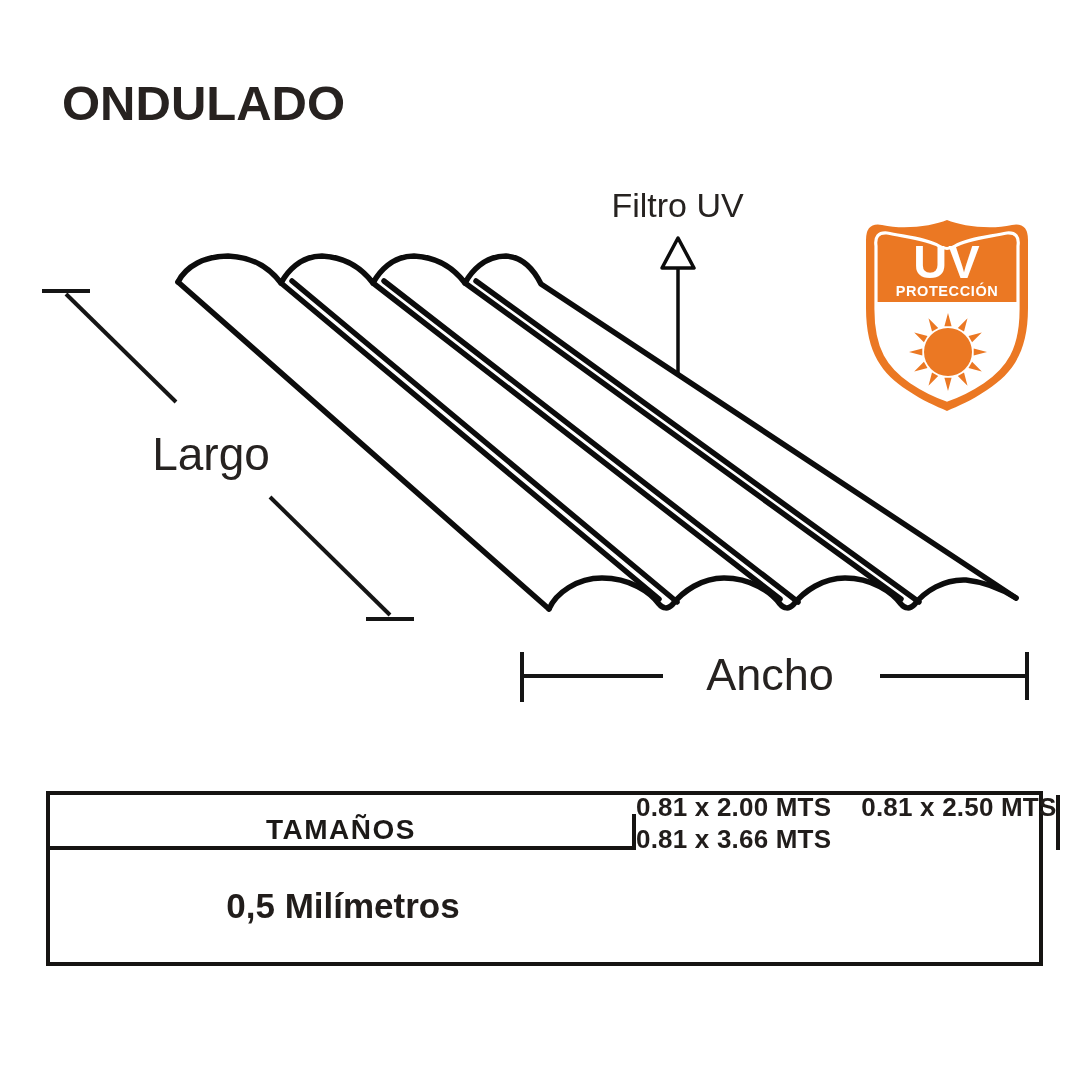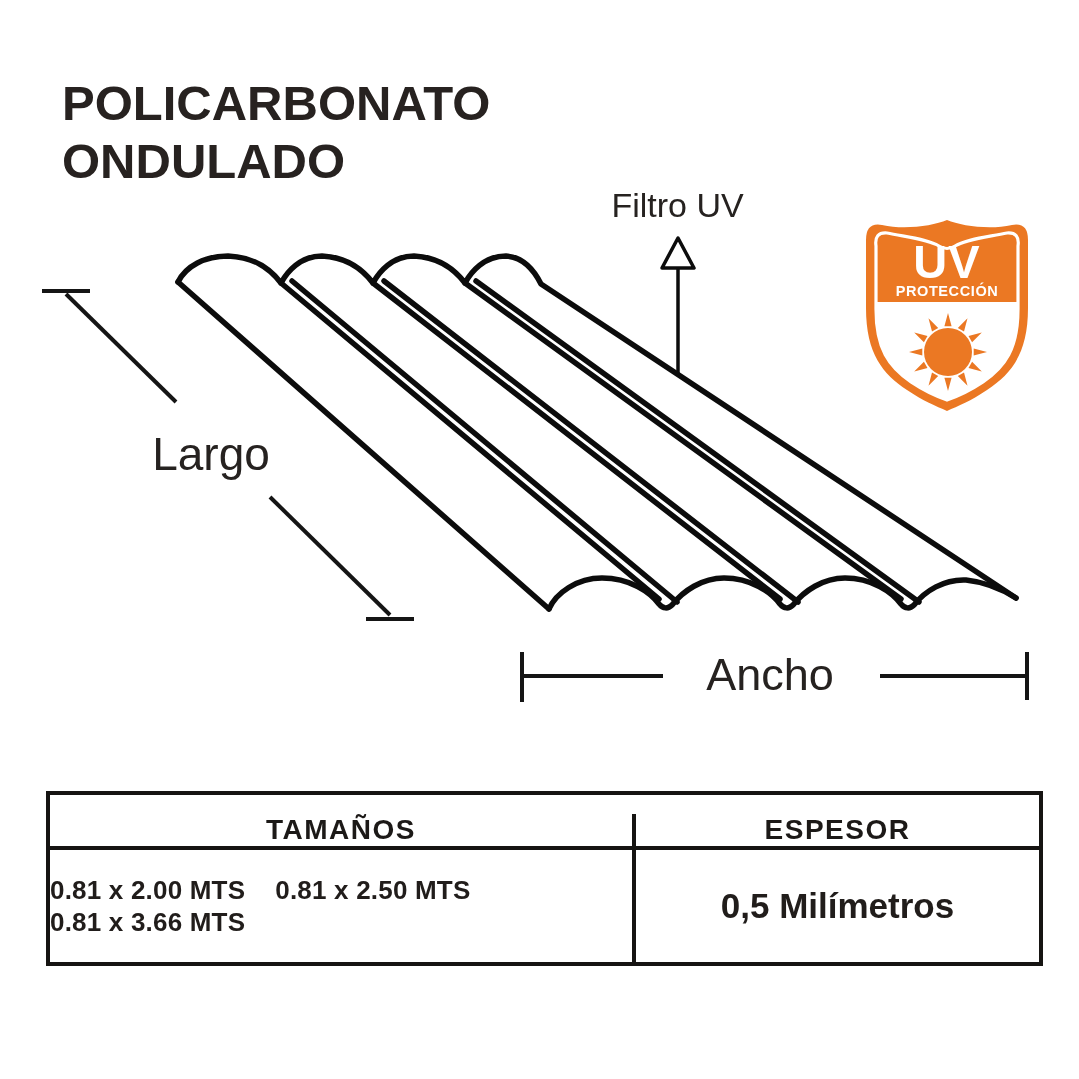--- a/index.html
+++ b/index.html
@@ -35,21 +35,20 @@
     font-size:26px;font-weight:700;line-height:32px;color:#211d1b;letter-spacing:0.2px;
   }
   .thickness-val{font-size:35px;font-weight:bold;color:#211d1b;}
 </style>
 </head>
 <body>
 
 <div class="canvas">
 
   <div class="abs title">
-    <div>POLICARBONATO</div>
     <div>ONDULADO</div>
   </div>
 
   <svg class="abs diagram-svg" viewBox="0 0 1079 1079">
     <g stroke="#0c0c0c" stroke-width="5.5" fill="none" stroke-linecap="round" stroke-linejoin="round">
 
       <path d="M 178 282 C 186 266 205 256 228 256 C 252 257 268 266 281 283
            C 287 272 300 256 322 256 C 344 257 360 266 373 283
            C 379 272 392 256 414 256 C 436 257 452 266 465 283
            C 471 272 484 256 506 256 C 522 257 533 268 541 284 L 1016 598"></path>
@@ -134,21 +133,20 @@
              M112.5 121 L125.8 117.5 L116.1 127.2 Z"></path>
       </g>
 
       <text x="91" y="63" font-size="47" letter-spacing="1" text-anchor="middle">UV</text>
       <text x="91" y="81" font-size="14.5" letter-spacing="0.6" text-anchor="middle">PROTECCIÓN</text>
     </svg>
   </div>
 
   <div class="abs spec-table">
     <div class="cell head left">TAMAÑOS</div>
-    <div class="cell head">ESPESOR</div>
     <div class="cell left">
       <div class="sizes-grid">
         <div>0.81 x 2.00 MTS</div>
         <div>0.81 x 2.50 MTS</div>
         <div>0.81 x 3.66 MTS</div>
       </div>
     </div>
     <div class="cell">
       <span class="thickness-val">0,5 Milímetros</span>
     </div>

